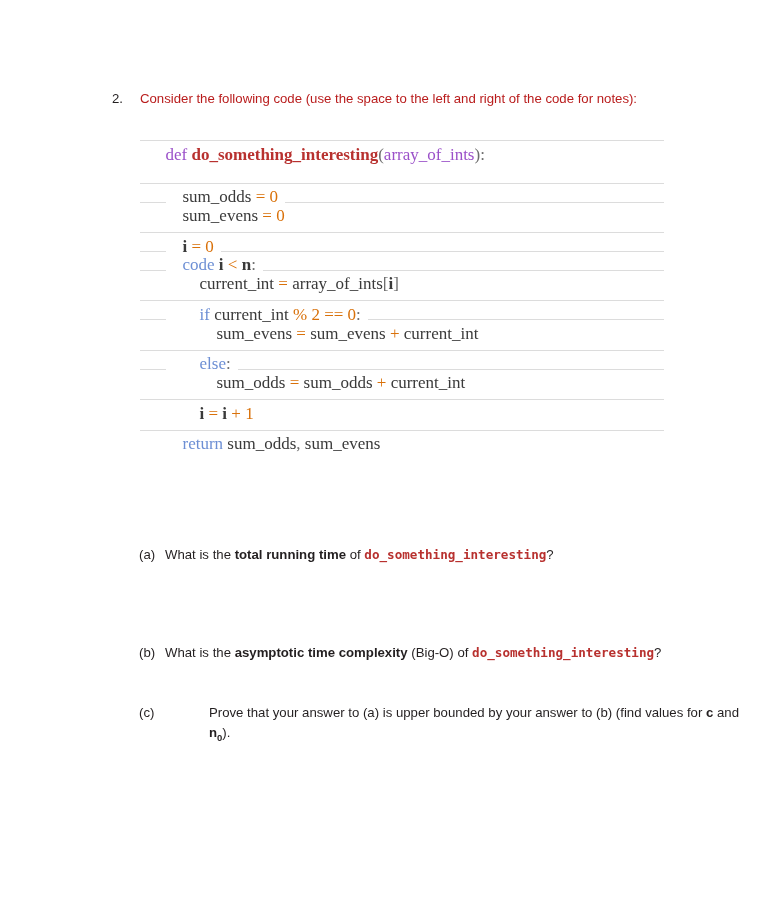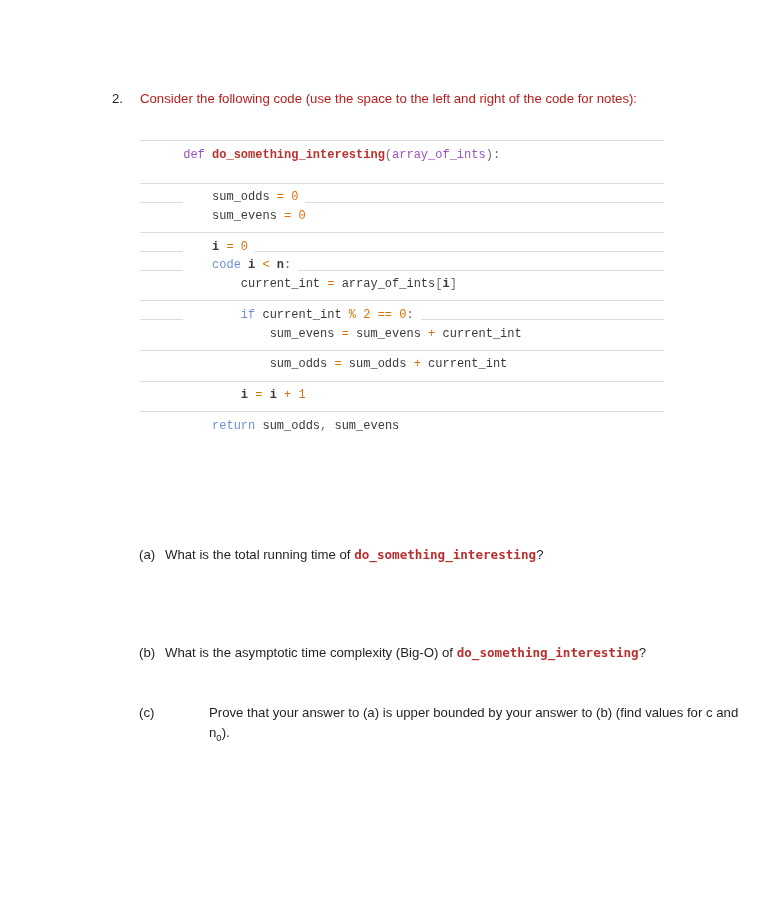--- a/index.html
+++ b/index.html
@@ -44,22 +44,22 @@
     color: #b91c1c;
     white-space: nowrap;
   }
 
   
   .code-block {
     position: absolute;
     left: 140px;
     top: 127px;
     width: 524px;
-    font-family: Liberation Mono, monospace;
-    font-size: 12px;
+    font-family: Liberation Serif, serif;
+    font-size: 17px;
   }
   .code-line {
     position: relative;
     height: 18.7px;
     line-height: 18.7px;
     white-space: pre;
   }
   .code-line.blank {
     height: 12px;
   }
@@ -109,21 +109,21 @@
   }
   .subq-body {
     font-size: 13.2px;
     line-height: 19.5px;
   }
   .subq-a { top: 545px; }
   .subq-b { top: 643px; }
   .subq-c { top: 703px; }
   .subq-c .subq-body { width: 565px; margin-left: 44px; }
 
-  b.strong { font-weight: normal; }
+  b.strong { font-weight: bold; }
   .mono-red {
     font-family: "DejaVu Sans Mono", monospace;
     color: #b8312f;
     font-weight: bold;
     font-size: 12.6px;
   }
   sub { font-size: 0.72em; }
 </style>
 </head>
 <body>
@@ -181,20 +181,24 @@
       <span class="rule"></span>
     </div>
 
     <div class="code-line">
       <span class="code-txt">            <span class="tok-var">sum_evens</span> <span class="tok-op">=</span> <span class="tok-var">sum_evens</span> <span class="tok-op">+</span> <span class="tok-var">current_int</span></span>
       <span class="rule"></span>
     </div>
 
     <div class="code-line blank"></div>
 
+    <div class="code-line">
+      <span class="code-txt">        <span class="tok-kw">else</span><span class="tok-punc">:</span></span>
+      <span class="rule"></span>
+    </div>
 
     <div class="code-line">
       <span class="code-txt">            <span class="tok-var">sum_odds</span> <span class="tok-op">=</span> <span class="tok-var">sum_odds</span> <span class="tok-op">+</span> <span class="tok-var">current_int</span></span>
       <span class="rule"></span>
     </div>
 
     <div class="code-line blank"></div>
 
     <div class="code-line">
       <span class="code-txt">        <span class="tok-varb">i</span> <span class="tok-op">=</span> <span class="tok-varb">i</span> <span class="tok-op">+</span> <span class="tok-num">1</span></span>

